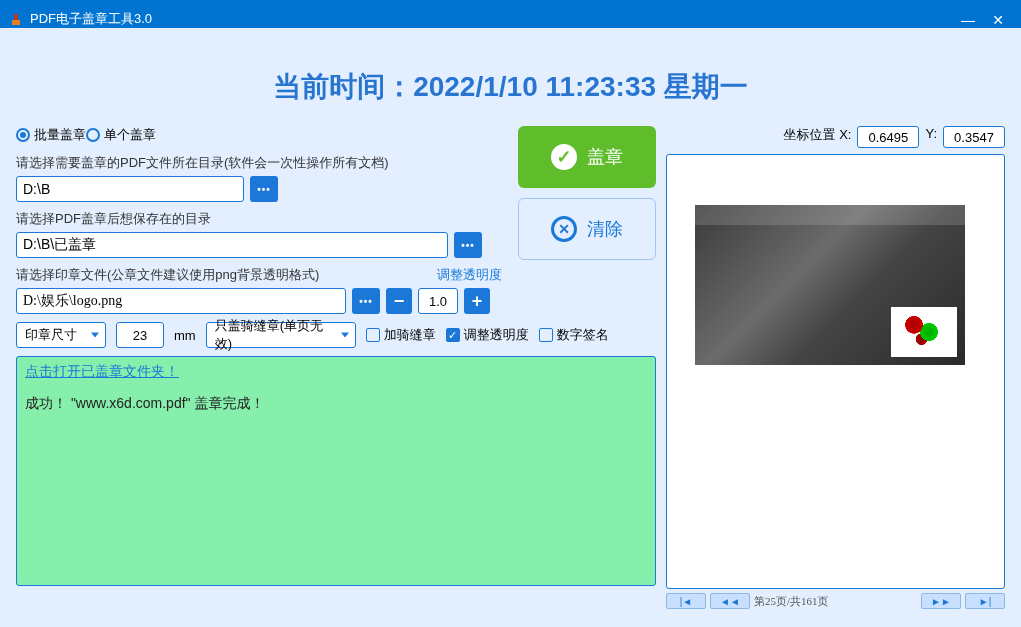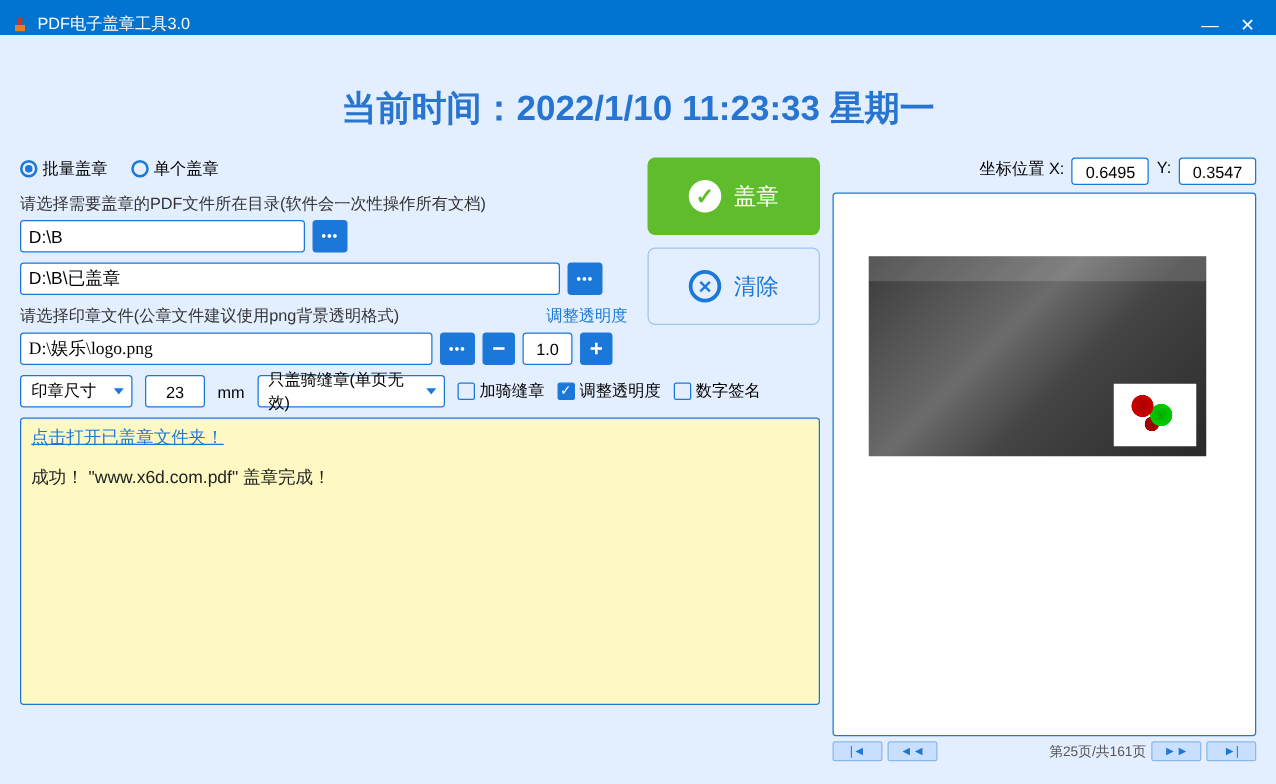--- a/index.html
+++ b/index.html
@@ -6,60 +6,60 @@
 body { width: 1021px; height: 627px; background: #fff; overflow: hidden; }
 .titlebar { height: 28px; background: #0074d0; display: flex; align-items: flex-end; padding: 0 8px; color: #fff; font-size: 13px; }
 .titlebar .icon { width: 16px; height: 16px; margin-right: 6px; display: flex; align-items: center; justify-content: center; }
 .titlebar .spacer { flex: 1; }
 .titlebar .winbtn { width: 30px; text-align: center; cursor: pointer; font-size: 14px; }
 .content { padding: 22px 16px; background: #e3efff; height: 599px; }
 .time-header { text-align: center; font-size: 28px; font-weight: bold; color: #2775d0; padding: 18px 0 20px; }
 .main-row { display: flex; gap: 10px; }
 .left-col { width: 640px; }
 .right-col { flex: 1; }
-.radio-row { display: flex; gap: 19px; align-items: flex-end; margin-bottom: 10px; font-size: 13px; }
+.radio-row { display: flex; gap: 0; align-items: flex-end; margin-bottom: 10px; font-size: 13px; }
 .radio { display: flex; align-items: center; gap: 4px; cursor: pointer; }
 .radio-circle { width: 14px; height: 14px; border: 2px solid #1b78d8; border-radius: 50%; display: flex; align-items: center; justify-content: center; }
 .radio-circle.checked::after { content: ''; width: 6px; height: 6px; background: #1b78d8; border-radius: 50%; }
 .label-row { font-size: 13px; color: #333; margin-bottom: 4px; display: flex; align-items: center; }
 .label-row .link-right { margin-left: auto; color: #1b78d8; cursor: pointer; font-size: 13px; }
 .input-row { display: flex; gap: 6px; margin-bottom: 8px; align-items: center; }
 .text-input { height: 26px; border: 1px solid #1b78d8; border-radius: 3px; padding: 0 6px; font-size: 14px; background: #fff; }
 .browse-btn { width: 28px; height: 26px; background: #1b78d8; border-radius: 3px; color: #fff; display: flex; align-items: center; justify-content: center; cursor: pointer; font-weight: bold; letter-spacing: 1px; font-size: 10px; }
 .select-box { height: 26px; border: 1px solid #1b78d8; border-radius: 3px; padding: 0 20px 0 8px; font-size: 13px; background: #fff; position: relative; display: flex; align-items: center; cursor: pointer; }
 .select-box::after { content: ''; position: absolute; right: 6px; top: 50%; transform: translateY(-50%); border-left: 4px solid transparent; border-right: 4px solid transparent; border-top: 5px solid #1b78d8; }
 .sq-btn { width: 26px; height: 26px; background: #1b78d8; color: #fff; border-radius: 3px; display: flex; align-items: center; justify-content: center; cursor: pointer; font-size: 18px; font-weight: bold; }
 .opacity-val { width: 40px; height: 26px; border: 1px solid #1b78d8; border-radius: 3px; text-align: center; font-size: 13px; display: flex; align-items: center; justify-content: center; background: #fff; }
 .options-row { display: flex; gap: 10px; align-items: center; margin-bottom: 8px; font-size: 13px; }
 .mm-input { width: 48px; height: 26px; border: 1px solid #1b78d8; border-radius: 3px; text-align: center; font-size: 13px; }
 .checkbox { display: flex; align-items: center; gap: 4px; cursor: pointer; }
 .cb-box { width: 14px; height: 14px; border: 1.5px solid #1b78d8; border-radius: 2px; display: flex; align-items: center; justify-content: center; }
 .cb-box.checked { background: #1b78d8; }
 .cb-box.checked::after { content: '✓'; color: #fff; font-size: 11px; line-height: 1; }
-.log-area { height: 230px; border: 1px solid #1b78d8; border-radius: 3px; padding: 6px 8px; font-size: 14px; background: #fef9c3; }
+.log-area { height: 230px; border: 1px solid #1b78d8; border-radius: 3px; padding: 6px 8px; font-size: 14px; background: #86efac; }
 .log-area .link-line { color: #1b78d8; text-decoration: underline; cursor: pointer; }
 .log-area .log-line { margin-top: 14px; color: #222; }
 .big-btn { width: 138px; height: 62px; border-radius: 6px; display: flex; align-items: center; justify-content: center; gap: 10px; font-size: 18px; color: #fff; cursor: pointer; margin-bottom: 10px; }
 .big-btn.green { background: #5fbd2c; }
 .big-btn.grey { background: #e3efff; color: #1b78d8; border: 1px solid #9ec6ee; }
 .big-btn .circ { width: 26px; height: 26px; border-radius: 50%; display: flex; align-items: center; justify-content: center; }
 .big-btn.green .circ { background: #fff; color: #5fbd2c; font-weight: bold; }
 .big-btn.grey .circ { border: 3px solid #1b78d8; color: #1b78d8; font-weight: bold; font-size: 14px; }
 .action-col { display: flex; flex-direction: column; }
 .top-right-row { display: flex; }
 .coord-row { display: flex; align-items: flex-start; gap: 6px; font-size: 13px; margin-bottom: 6px; justify-content: flex-end; }
 .coord-input { width: 62px; height: 22px; border: 1px solid #1b78d8; border-radius: 3px; text-align: center; font-size: 13px; }
 .preview-box { height: 435px; border: 1px solid #1b78d8; border-radius: 3px; background: #fff; position: relative; overflow: hidden; }
 .preview-img { position: absolute; left: 28px; top: 50px; width: 270px; height: 160px; background: linear-gradient(135deg,#3a3a3a 0%,#6b6b6b 40%,#444 60%,#2a2a2a 100%); }
 .preview-img::before { content:''; position:absolute; left:0; right:0; top:0; height:20px; background: rgba(255,255,255,0.15); }
 .stamp-overlay { position: absolute; right: 8px; bottom: 8px; width: 66px; height: 50px; background: #fff; display: flex; align-items: center; justify-content: center; }
 .stamp-blob { width: 50px; height: 36px; background: radial-gradient(circle at 30% 30%, #a00 0%, #c00 20%, transparent 21%), radial-gradient(circle at 60% 50%, #0a0 0%, #0c0 25%, transparent 26%), radial-gradient(circle at 45% 70%, #800 0%, #a00 15%, transparent 16%); }
 .pager-row { display: flex; align-items: center; gap: 4px; margin-top: 4px; font-size: 11px; }
 .pager-btn { flex: 0 0 40px; height: 16px; background: #c9dfff; border: 1px solid #8bb8e8; border-radius: 2px; display: flex; align-items: center; justify-content: center; cursor: pointer; color: #1b78d8; font-size: 10px; }
-.pager-info { flex: 1; text-align: right; color: #555; }
+.pager-info { flex: 1; text-align: left; color: #555; font-family: Liberation Serif, serif; }
 </style>
 </head>
 <body>
 
 <div class="titlebar">
   <span class="icon">
     <svg width="14" height="14" viewBox="0 0 14 14">
         <rect x="5" y="1" width="4" height="6" fill="#c0392b"></rect>
         <rect x="3" y="7" width="8" height="5" fill="#e67e22"></rect>
       </svg>
@@ -87,20 +87,21 @@
               <span>单个盖章</span>
             </div>
           </div>
 
           <div class="label-row">请选择需要盖章的PDF文件所在目录(软件会一次性操作所有文档)</div>
           <div class="input-row">
             <input class="text-input" style="width: 228px;" value="D:\B">
             <div class="browse-btn">•••</div>
           </div>
 
+          <div class="label-row">请选择PDF盖章后想保存在的目录</div>
           <div class="input-row">
             <input class="text-input" style="width: 432px;" value="D:\B\已盖章">
             <div class="browse-btn">•••</div>
           </div>
 
           <div class="label-row">
             <span>请选择印章文件(公章文件建议使用png背景透明格式)</span>
             <span class="link-right">调整透明度</span>
           </div>
           <div class="input-row">

